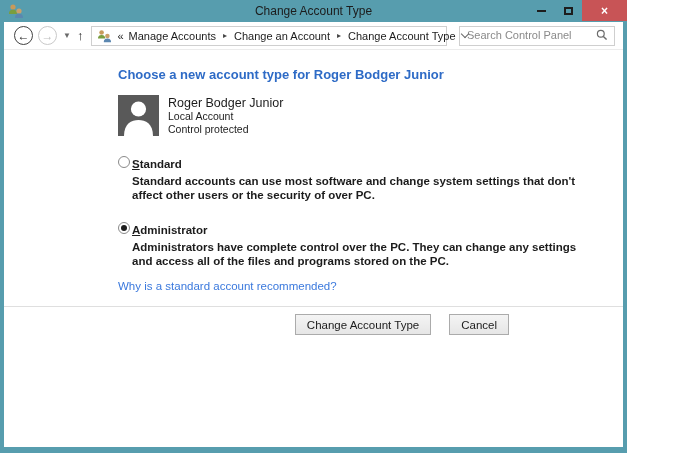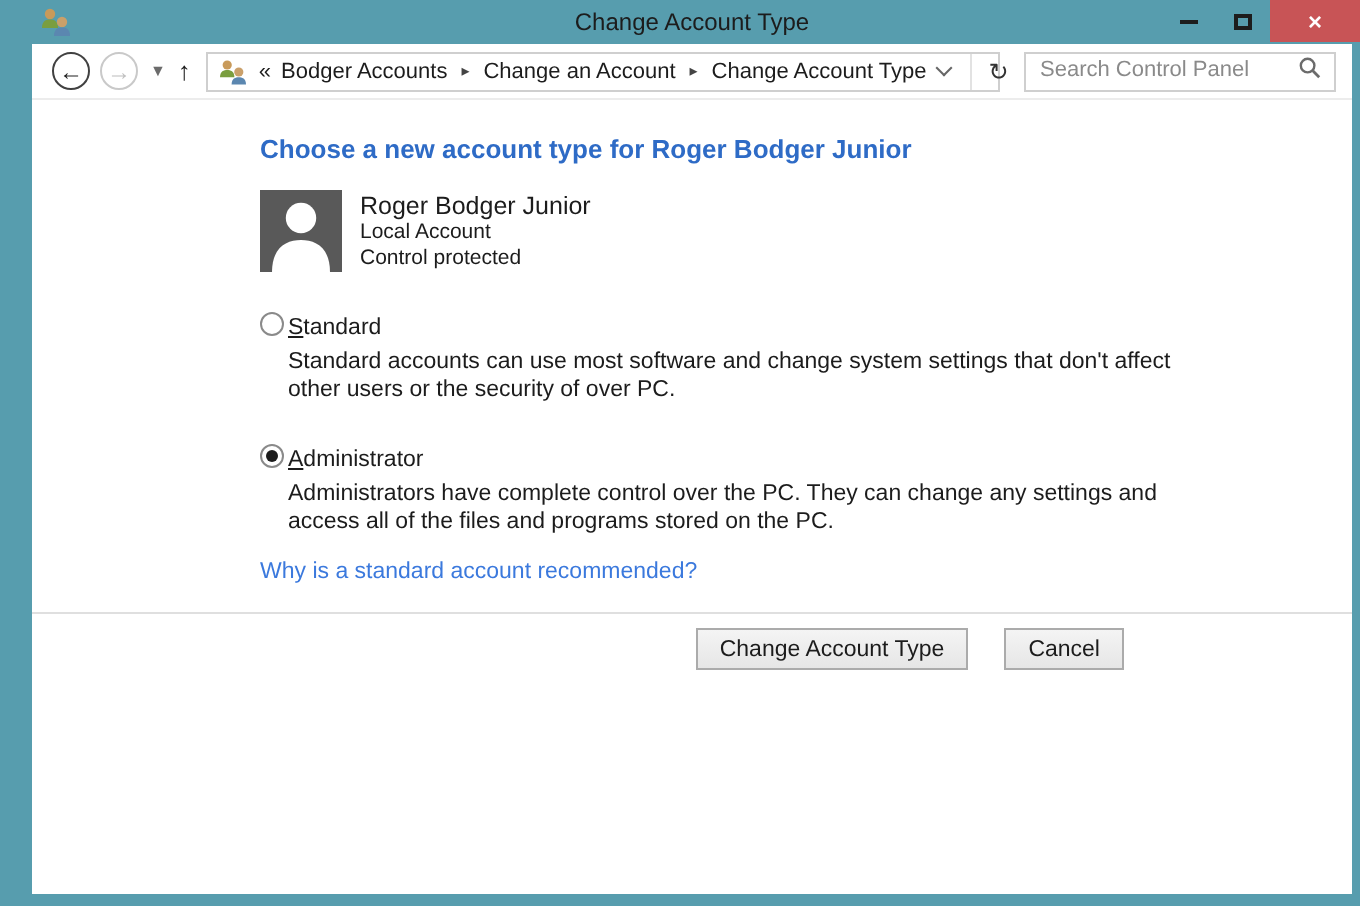--- a/index.html
+++ b/index.html
@@ -1,20 +1,20 @@
 <!DOCTYPE html>
 <html><head>
 <meta charset="utf-8">
 <style>
   * { margin:0; padding:0; box-sizing:border-box; }
   html,body { width:680px; height:453px; font-family:"Liberation Sans","DejaVu Sans",sans-serif; }
   .window {
-    width:680px; height:453px;
+    width:627px; height:453px;
     background:#579DAE;
-    padding:0 4px 6px 16px;
+    padding:0 4px 6px 4px;
     position:relative;
     overflow:hidden;
   }
   
   .titlebar {
     height:22px; display:flex; align-items:center; position:relative;
   }
   .win-icon { margin-left:4px; width:17px; height:16px; display:inline-block; }
   .title {
     position:absolute; left:0; right:0; text-align:center;
@@ -73,21 +73,21 @@
   .search-icon { margin-right:6px; flex:none; display:block; }
   
   .main { position:relative; height:396px; background:#fff; }
   .padded { padding-left:114px; }
   .heading { padding-top:17px; font-size:13px; color:#2E6BC6;font-weight:bold; }
   .user-row { margin-top:13px; display:flex; }
   .avatar { width:41px; height:41px; flex:none; display:block; }
   .user-meta { margin-left:9px; padding-top:1px; }
   .user-name { font-size:12.5px; color:#1c1c1c; }
   .user-sub { font-size:10.5px; color:#1c1c1c; line-height:13px; }
-  .option { margin-top:18px; position:relative; padding-left:14px; max-width:480px; }
+  .option { margin-top:18px; position:relative; padding-left:14px; max-width:480px;font-weight:bold; }
   .option + .option { }
   .radio {
     position:absolute; left:0; top:2px; width:12px; height:12px;
     border:1px solid #8a8a8a; border-radius:50%; background:#fff;
   }
   .radio.checked::after {
     content:""; position:absolute; left:2px; top:2px; width:6px; height:6px;
     border-radius:50%; background:#1c1c1c;
   }
   .opt-label { font-size:11.5px; color:#1c1c1c; }
@@ -141,21 +141,21 @@
       <div class="addressbar">
         <span class="addr-icon">
           <svg width="16" height="14" viewBox="0 0 16 14">
             <circle cx="4.6" cy="3.5" r="2.3" fill="#c89a5a"></circle>
             <path d="M1 9.6 C1 6.6 3 6 4.6 6 C6.2 6 8.2 6.6 8.2 9.6 Z" fill="#7a9e3f"></path>
             <circle cx="10.4" cy="7" r="2.3" fill="#caa06a"></circle>
             <path d="M6.8 13.2 C6.8 10.2 8.8 9.6 10.4 9.6 C12 9.6 14 10.2 14 13.2 Z" fill="#5b87b0"></path>
           </svg>
         </span>
         <span class="crumb-prefix">«</span>
-        <span class="crumb">Bodger Accounts</span>
+        <span class="crumb">Manage Accounts</span>
         <span class="crumb-sep">▸</span>
         <span class="crumb">Change an Account</span>
         <span class="crumb-sep">▸</span>
         <span class="crumb">Change Account Type</span>
         <span class="addr-spacer"></span>
         <span class="addr-chevron"></span>
         <span class="addr-divider"></span>
         <span class="refresh-btn">↻</span>
       </div>
 

